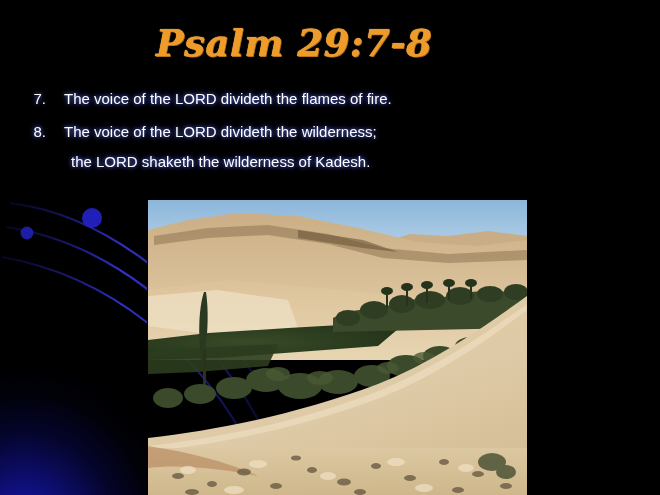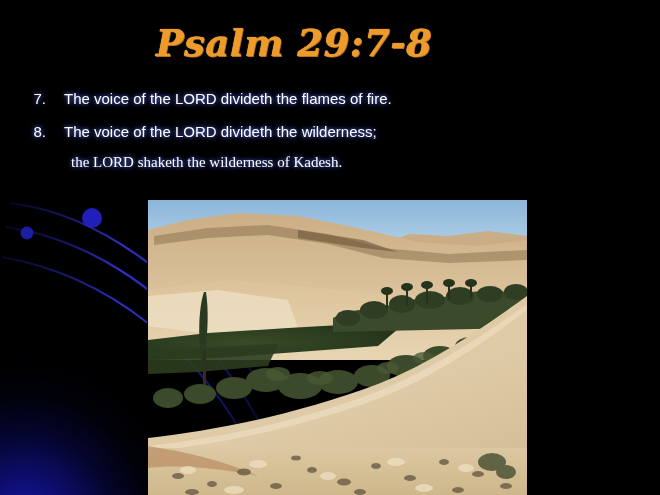--- a/index.html
+++ b/index.html
@@ -97,21 +97,20 @@
     font-size: 15px;
     color: #ffffff;
     line-height: 30px;
     text-shadow: 0 0 4px rgba(120,140,255,0.9),
                  0 0 9px rgba(50,60,190,0.65),
                  1px 1px 2px rgba(0,0,0,0.9);
   }
   .verse-text .cont {
     display: block;
     padding-left: 7px;
-    font-family: Liberation Serif, serif;
   }
 
   
   .photo {
     position: absolute;
     left: 148px;
     top: 200px;
     width: 379px;
     height: 295px;
     overflow: hidden;

